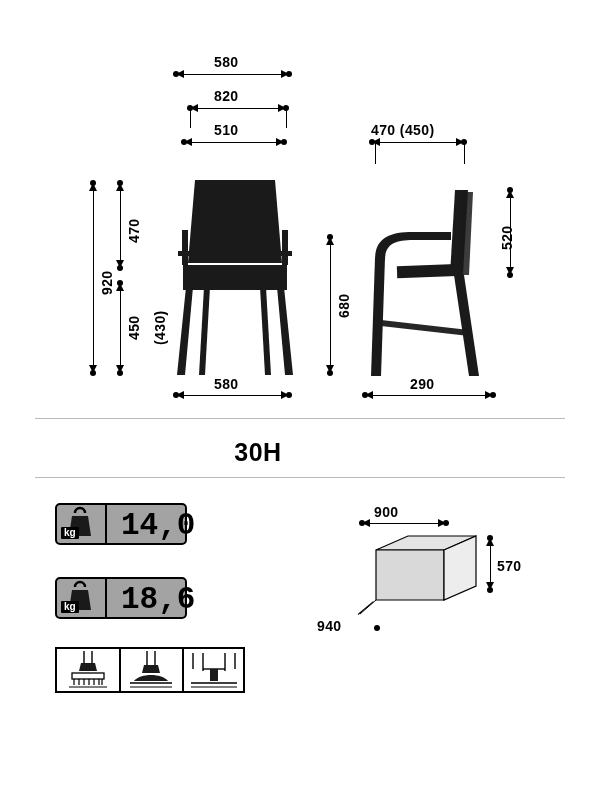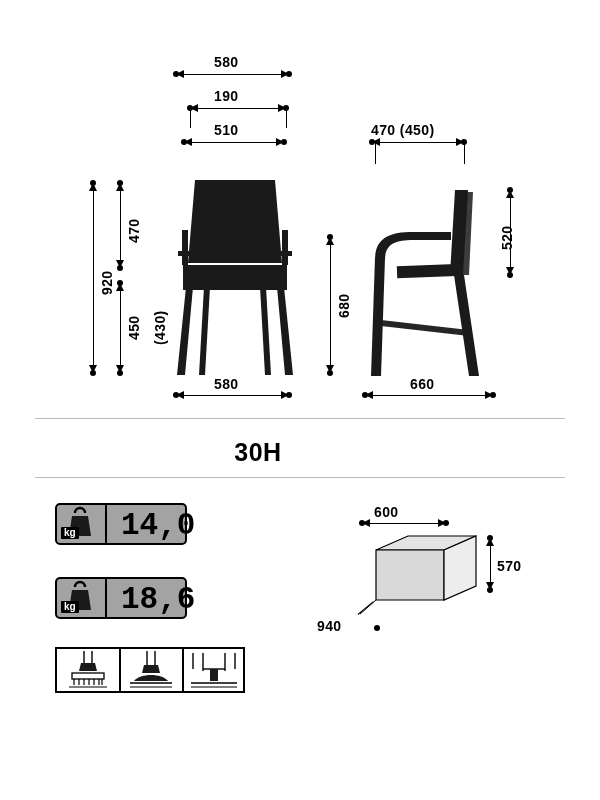--- a/index.html
+++ b/index.html
@@ -173,21 +173,21 @@
 
 <div class="sheet">
 
   <div class="dim-label" style="left:214px; top:54px;">580</div>
   <div class="line-h" style="left:176px; top:74px; width:113px;"></div>
   <div class="arrow-l" style="left:176px; top:70px;"></div>
   <div class="arrow-r" style="left:281px; top:70px;"></div>
   <div class="dot" style="left:173px; top:71px;"></div>
   <div class="dot" style="left:286px; top:71px;"></div>
 
-  <div class="dim-label" style="left:214px; top:88px;">190</div>
+  <div class="dim-label" style="left:214px; top:88px;">820</div>
   <div class="line-h" style="left:190px; top:108px; width:96px;"></div>
   <div class="arrow-l" style="left:190px; top:104px;"></div>
   <div class="arrow-r" style="left:278px; top:104px;"></div>
   <div class="dot" style="left:187px; top:105px;"></div>
   <div class="dot" style="left:283px; top:105px;"></div>
 
   <div class="dim-label" style="left:214px; top:122px;">510</div>
   <div class="line-h" style="left:184px; top:142px; width:100px;"></div>
   <div class="arrow-l" style="left:184px; top:138px;"></div>
   <div class="arrow-r" style="left:276px; top:138px;"></div>
@@ -284,21 +284,21 @@
     <path d="M99 95 L109 95 L124 196 L114 196 Z" fill="#1a1a1a"></path>
 
     <path d="M26 140 L114 150 L114 156 L26 146 Z" fill="#1a1a1a" opacity="0.95"></path>
   </svg>
 
   <div class="line-h" style="left:365px; top:395px; width:128px;"></div>
   <div class="arrow-l" style="left:365px; top:391px;"></div>
   <div class="arrow-r" style="left:485px; top:391px;"></div>
   <div class="dot" style="left:362px; top:392px;"></div>
   <div class="dot" style="left:490px; top:392px;"></div>
-  <div class="dim-label" style="left:410px; top:376px;">660</div>
+  <div class="dim-label" style="left:410px; top:376px;">290</div>
 
   <div class="rule" style="top:418px;"></div>
   <div class="model-name" style="top:438px;">30H</div>
   <div class="rule" style="top:477px;"></div>
 
   <div class="wbox" style="left:55px; top:503px; width:132px; height:42px;">
     <div class="icon-cell">
       <svg width="46" height="38" viewBox="0 0 46 38" style="position:absolute; left:0; top:1px;">
         <path d="M18 7 a5 5 0 0 1 10 0" fill="none" stroke="#000" stroke-width="2.4"></path>
         <path d="M15 10 L31 10 L34 30 L12 30 Z" fill="#1a1a1a"></path>
@@ -347,21 +347,21 @@
       <svg width="62" height="42" viewBox="0 0 62 42">
         <path d="M10 4 L10 20 M20 4 L20 22 M42 4 L42 22 M52 4 L52 20" stroke="#000" stroke-width="1.4" fill="none"></path>
         <path d="M20 20 L42 20" stroke="#000" stroke-width="1.4"></path>
         <rect x="27" y="20" width="8" height="12" fill="#1a1a1a"></rect>
         <path d="M8 34 L54 34" stroke="#000" stroke-width="1.4"></path>
         <path d="M8 38 L54 38" stroke="#000" stroke-width="1.2"></path>
       </svg>
     </div>
   </div>
 
-  <div class="dim-label" style="left:374px; top:504px;">600</div>
+  <div class="dim-label" style="left:374px; top:504px;">900</div>
   <div class="line-h" style="left:362px; top:523px; width:84px;"></div>
   <div class="arrow-l" style="left:362px; top:519px;"></div>
   <div class="arrow-r" style="left:438px; top:519px;"></div>
   <div class="dot" style="left:359px; top:520px;"></div>
   <div class="dot" style="left:443px; top:520px;"></div>
 
   <svg style="position:absolute; left:348px; top:528px;" width="160" height="110" viewBox="0 0 160 110">
 
     <polygon points="28,22 96,22 128,8 60,8" fill="#e4e4e4" stroke="#000" stroke-width="1.2"></polygon>
 

